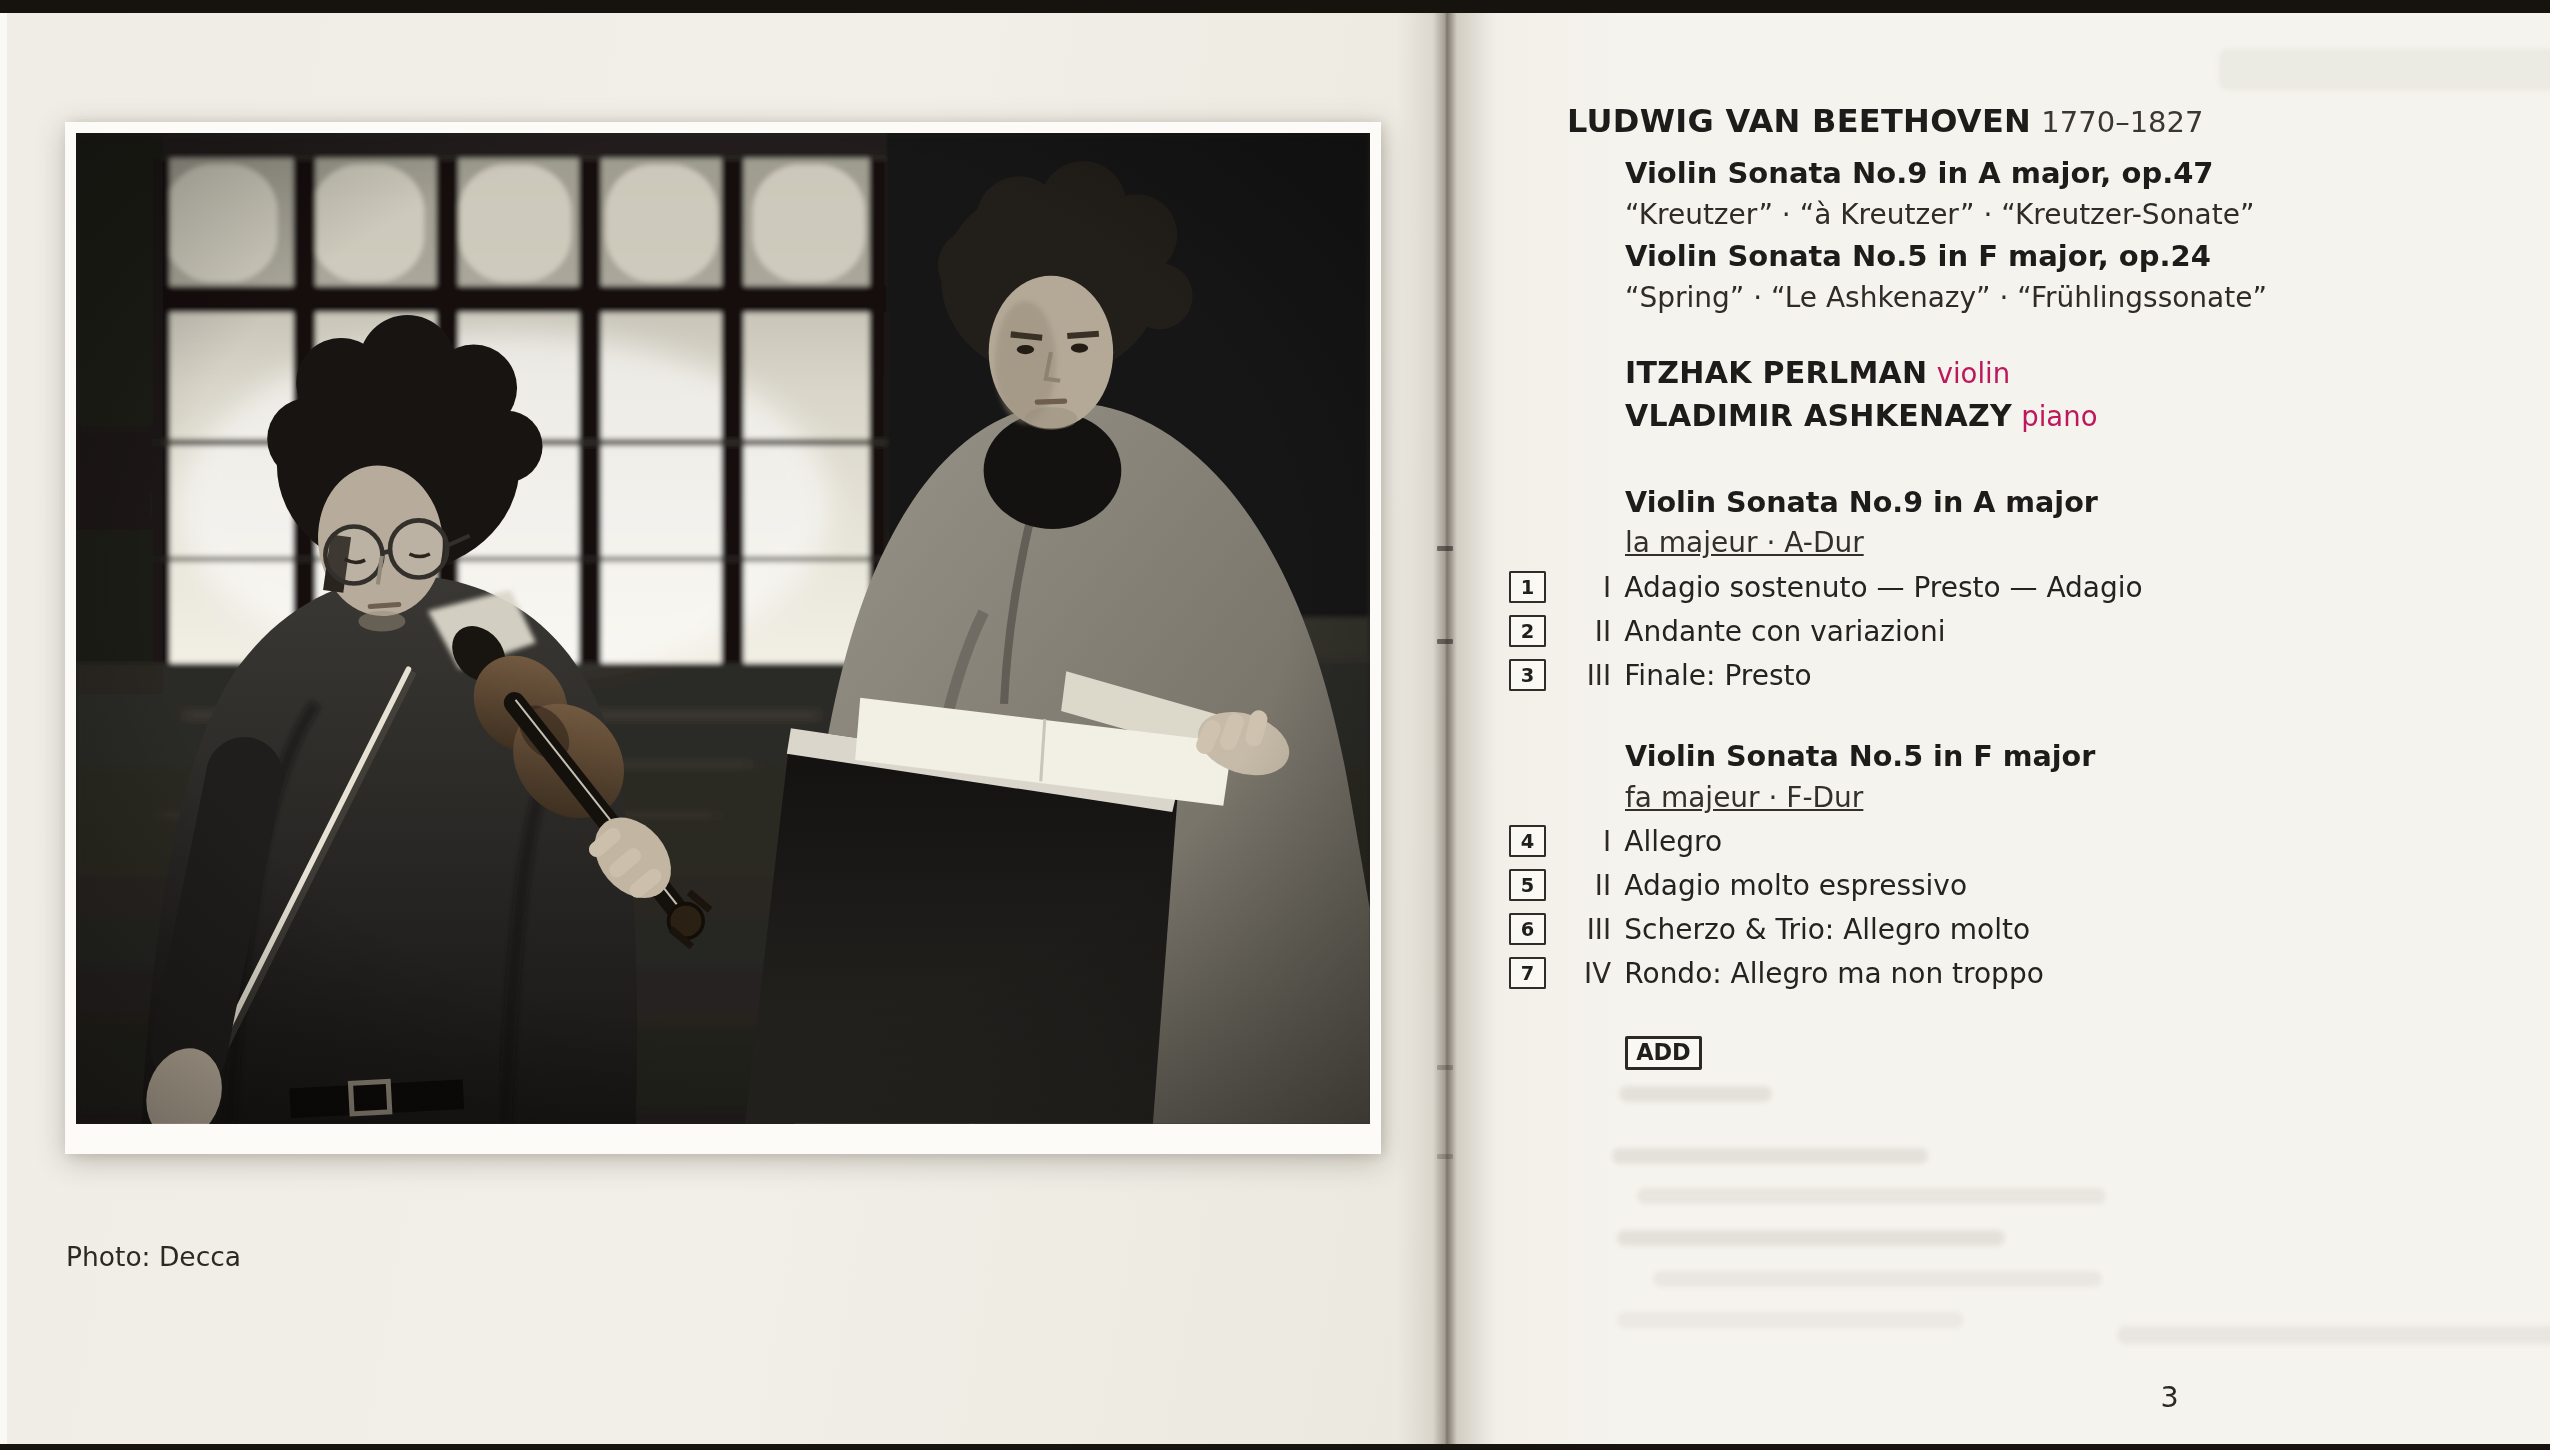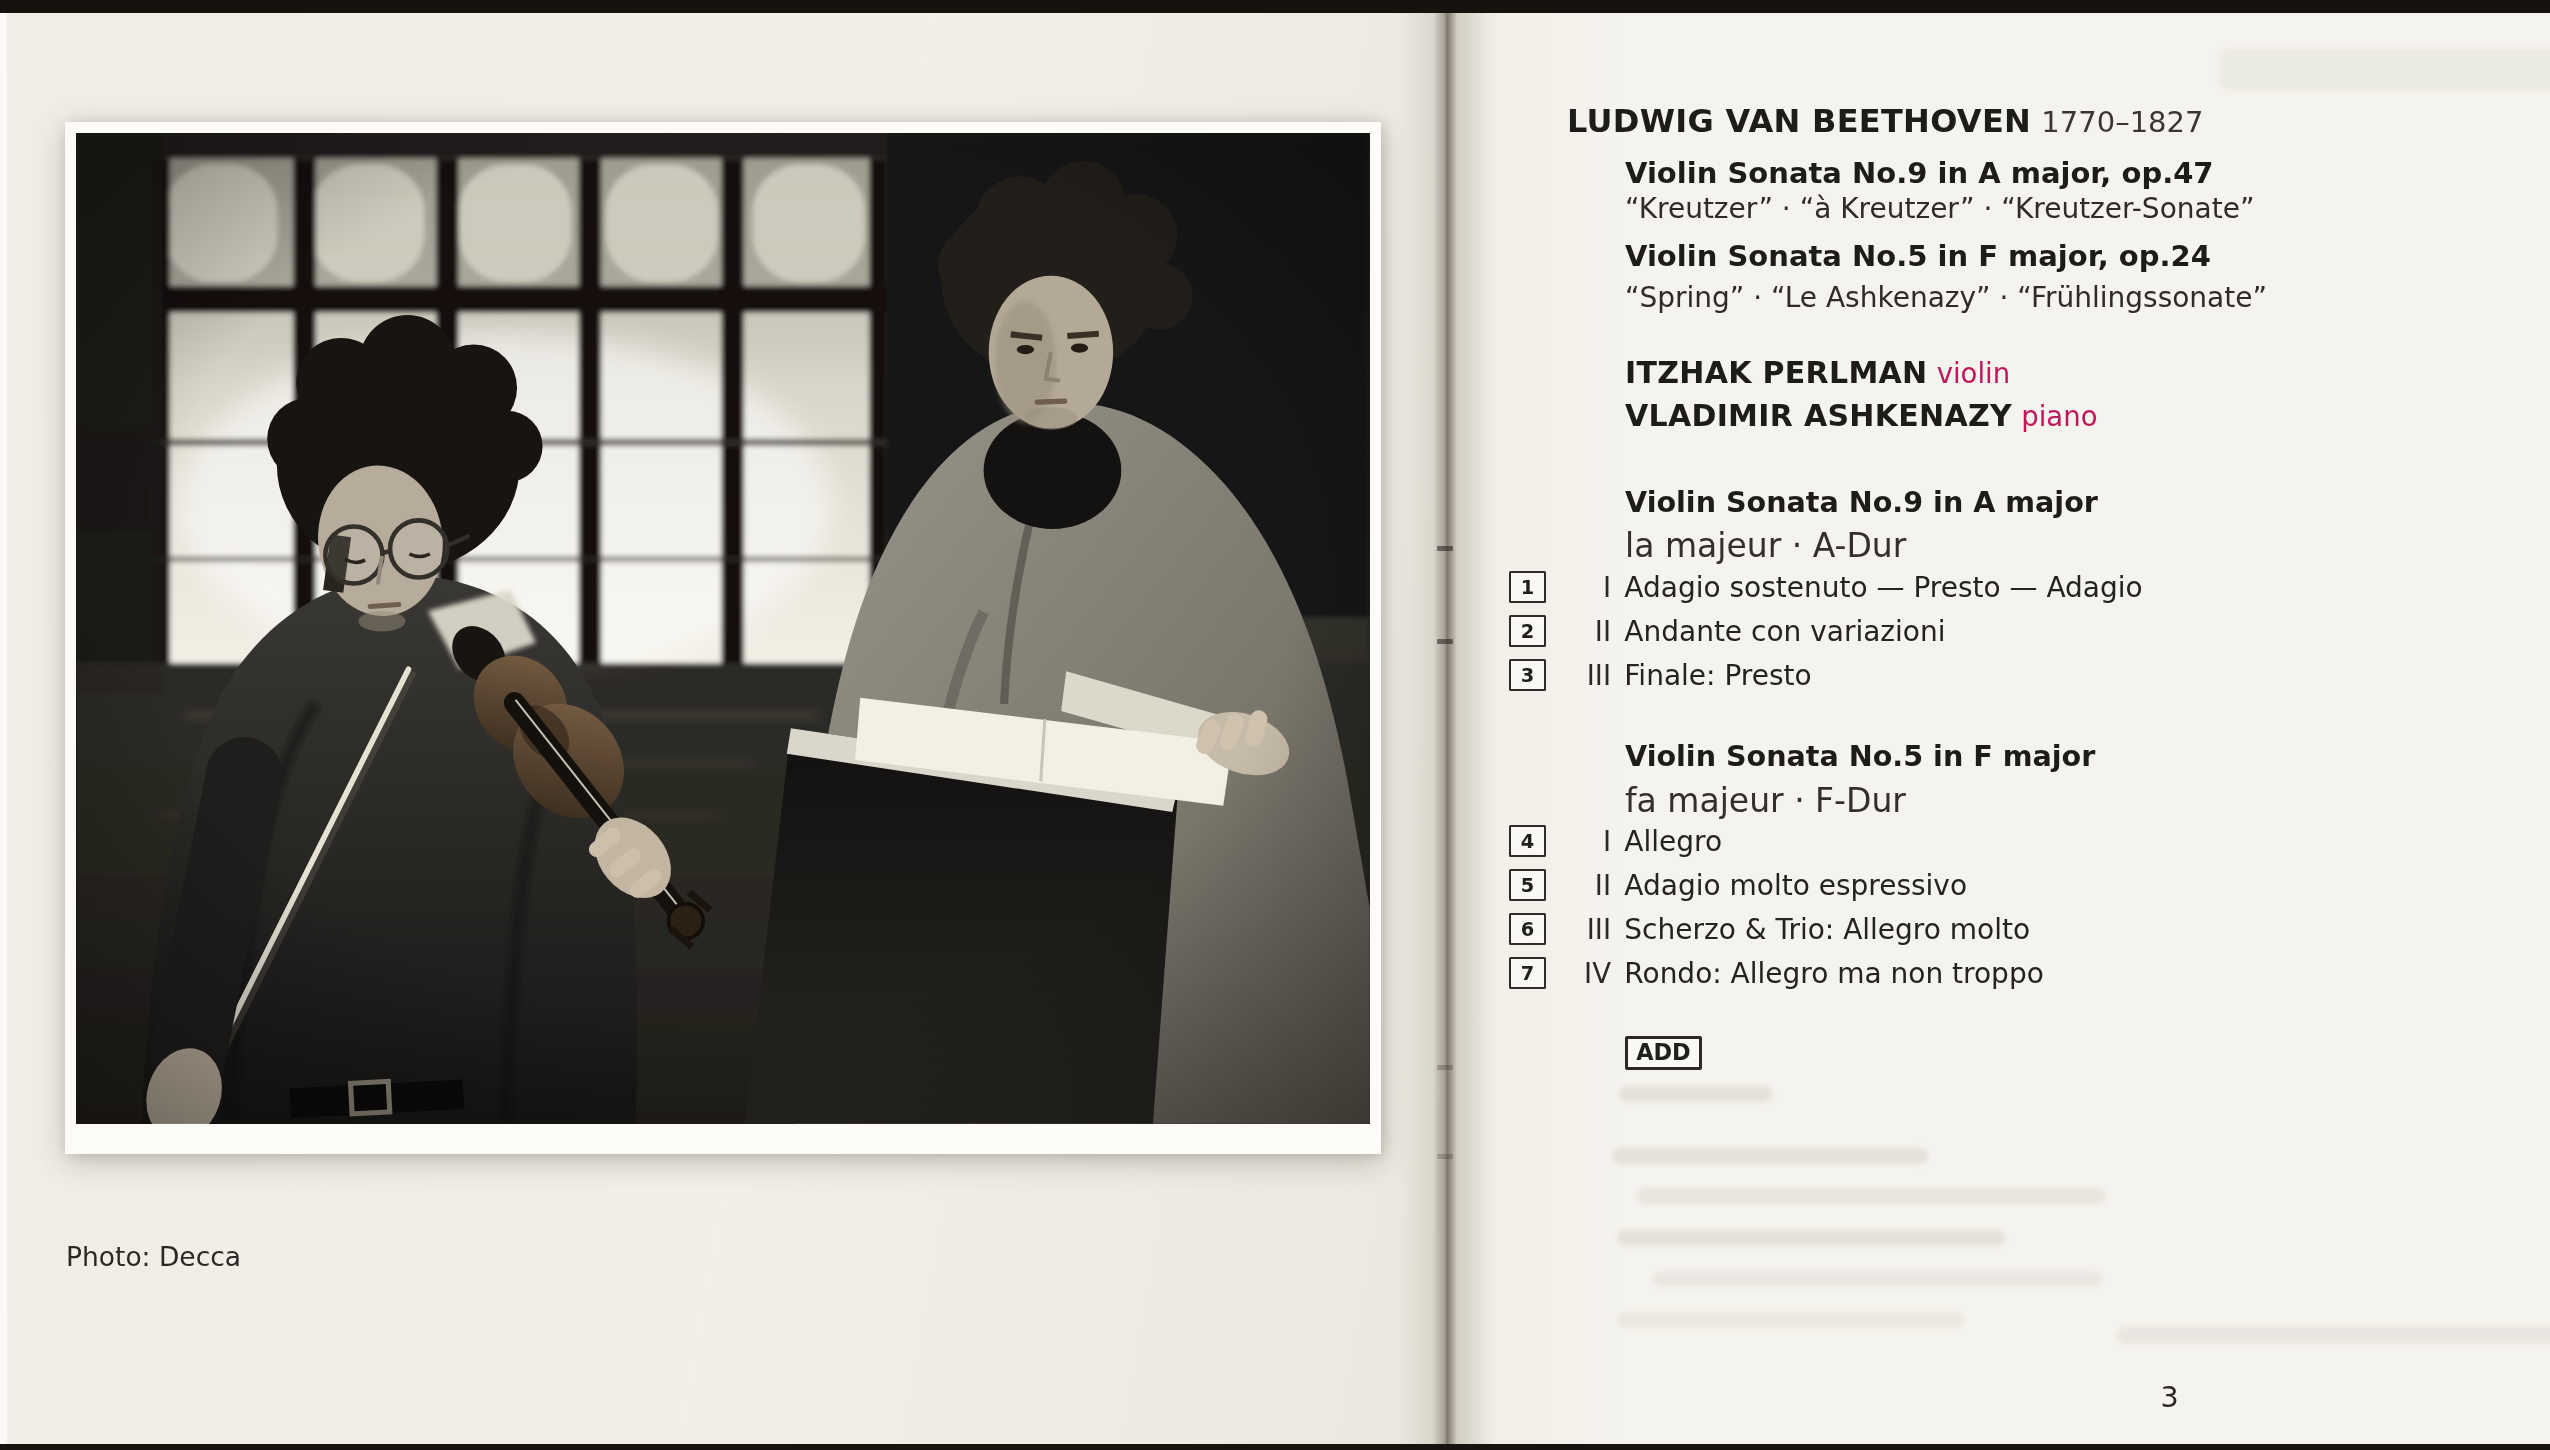--- a/index.html
+++ b/index.html
@@ -33,28 +33,28 @@
   .cap1{position:absolute;left:66px;top:1186px;font-size:28.6px;font-weight:700;color:#1e1c1a;letter-spacing:0.3px;}
   .cap2{position:absolute;left:66px;top:1228px;font-size:26.5px;font-weight:400;color:#2b2825;}
   
   .rp{position:absolute;z-index:5;}
   .composer-line{left:1567px;top:102px;}
   .composer{font-size:32px;font-weight:700;letter-spacing:0.3px;color:#1e1c1a;}
   .dates{font-size:29px;font-weight:400;color:#3a3733;margin-left:10.2px;}
   .work-title{left:1625px;font-size:29px;font-weight:700;color:#1e1c1a;}
   .wt1{top:156px}.wt2{top:239px}
   .work-sub{left:1625px;font-size:28px;font-weight:400;color:#2e2b28;}
-  .ws1{top:192px}.ws2{top:281px}
+  .ws1{top:198px}.ws2{top:281px}
   .artist{left:1625px;}
   .a1{top:355px}.a2{top:398px}
   .aname{font-size:30px;font-weight:700;color:#1e1c1a;letter-spacing:0.3px;}
   .arole{font-size:27.5px;font-weight:400;color:#be185d;margin-left:9.2px;}
   .sec-head{left:1625px;font-size:28.6px;font-weight:700;color:#1e1c1a;}
   .sh1{top:485px}.sh2{top:739px}
-  .sec-sub{left:1625px;font-size:33px;font-weight:400;color:#33302c;}
+  .sec-sub{left:1625px;font-size:28px;font-weight:400;color:#33302c;text-decoration:underline;}
   .ss1{top:526px}.ss2{top:781px}
   .trow{position:absolute;left:1509px;width:1233px;height:40px;display:flex;align-items:center;z-index:5;}
   .r1{top:567px}.r2{top:611px}.r3{top:655px}
   .r4{top:821px}.r5{top:865px}.r6{top:909px}.r7{top:953px}
   .tno{width:33px;height:27.5px;border:2.6px solid #2f2c29;border-radius:1.5px;background:rgba(252,251,246,.75);
     display:flex;align-items:center;justify-content:center;font-size:19.4px;font-weight:700;color:#211f1d;flex:none;}
   .tmov{width:65px;text-align:right;font-size:27.5px;color:#2b2825;flex:none;}
   .ttitle{flex:1;margin-left:13.3px;font-size:28px;color:#252321;white-space:nowrap;}
   .add-badge{position:absolute;left:1625px;top:1036px;border:3.1px solid #2b2825;border-radius:2px;
     padding:0 8.2px;height:27.5px;line-height:27.5px;font-size:22.4px;font-weight:700;color:#211f1d;

